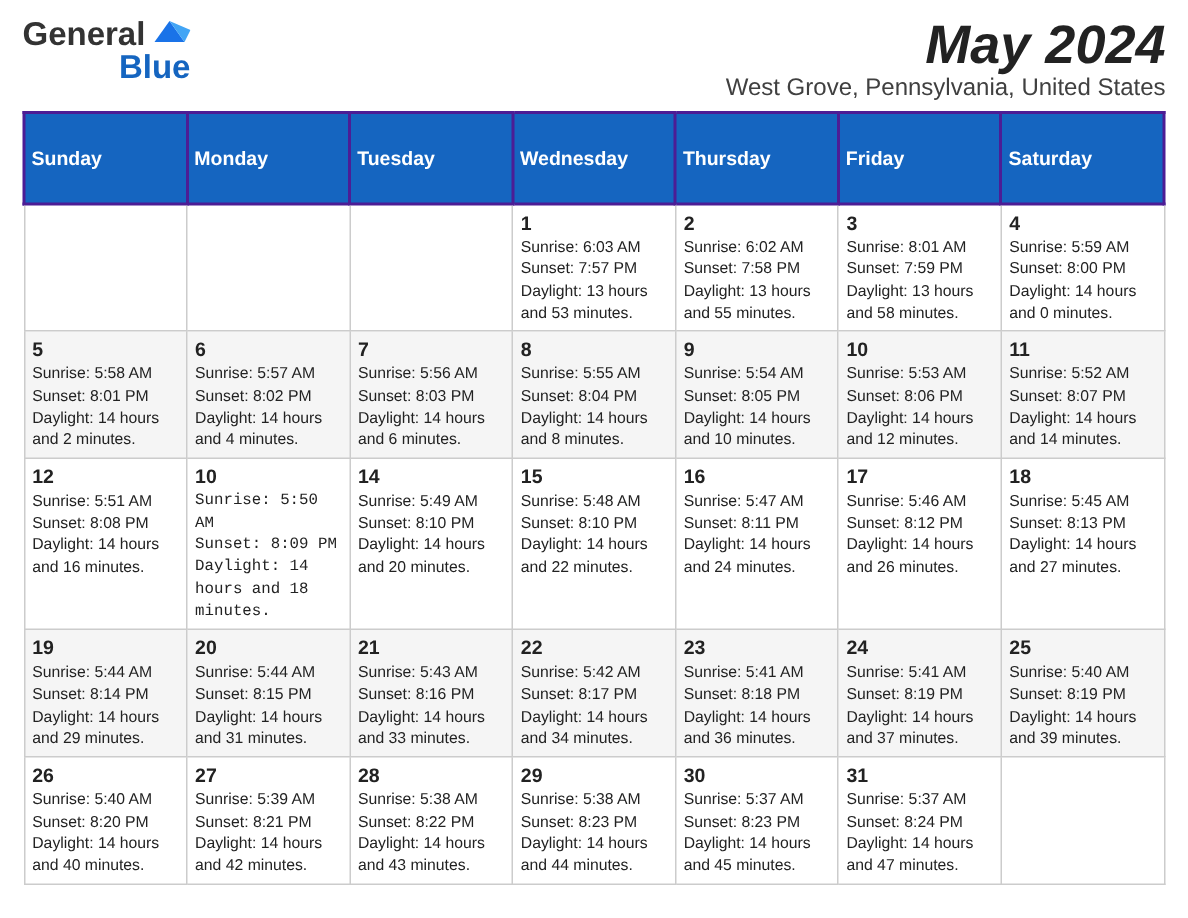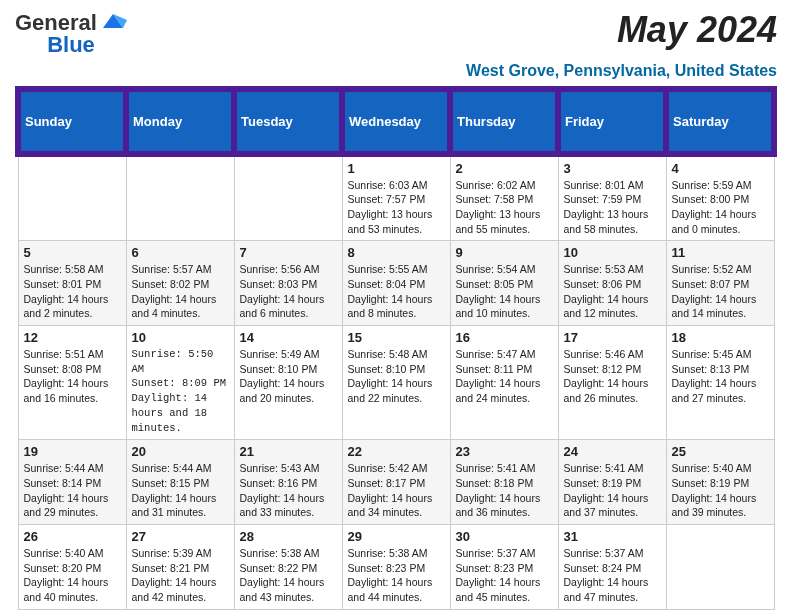--- a/index.html
+++ b/index.html
@@ -12,51 +12,50 @@
     }
     .header {
       display: flex;
       justify-content: space-between;
       align-items: flex-start;
       margin-bottom: 6px;
     }
     .logo {
       display: flex;
       flex-direction: column;
-      align-items: center;
+      align-items: flex-end;
     }
     .title-block {
       text-align: right;
     }
     .title-block h1 {
       font-size: 36px;
       font-weight: bold;
       color: #222;
       line-height: 1.1;
       font-style: italic;
     }
     .title-block h2 {
       font-size: 16px;
-      font-weight: bold;
-      color: #0369a1;
-      margin-top: 12px;
+      font-weight: normal;
+      color: #404040;
     }
     table {
       width: 100%;
       border-collapse: collapse;
       table-layout: fixed;
     }
     thead th {
       background-color: #1565c0;
       color: #fff;
       font-size: 13px;
       font-weight: bold;
       padding: 22px 4px;
       text-align: left;
-      border: 6px solid #4c1d95;
+      border: 2px solid #4c1d95;
       margin-top: 40px;
     }
     tbody td {
       border: 1px solid #ccc;
       vertical-align: top;
       padding: 4px 5px;
       font-size: 11px;
       color: #222;
       min-height: 80px;
       background: #fff;

